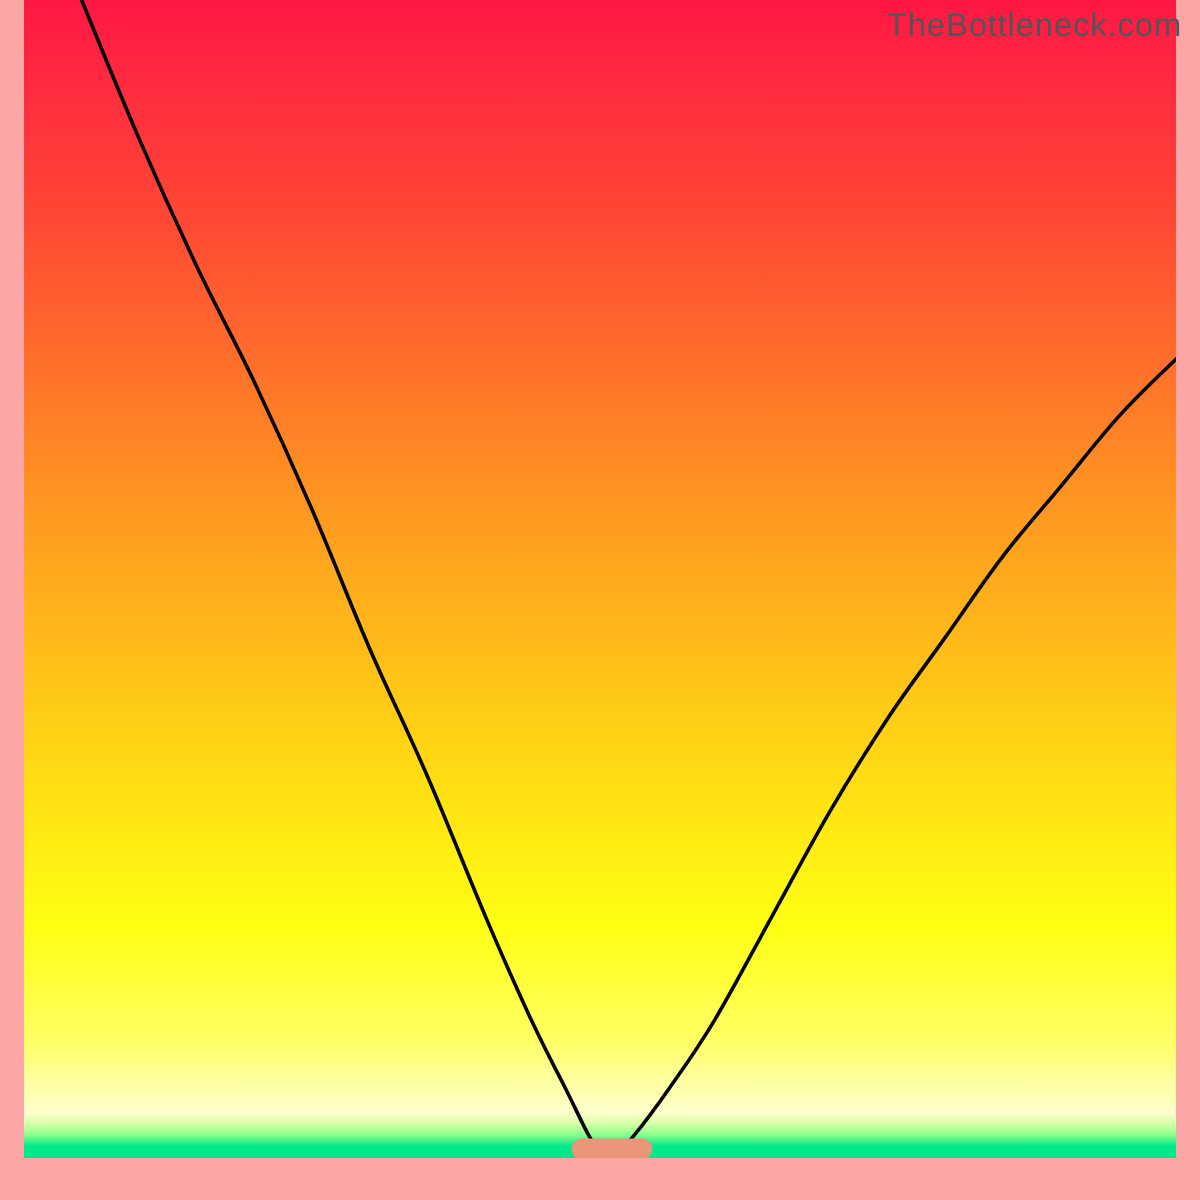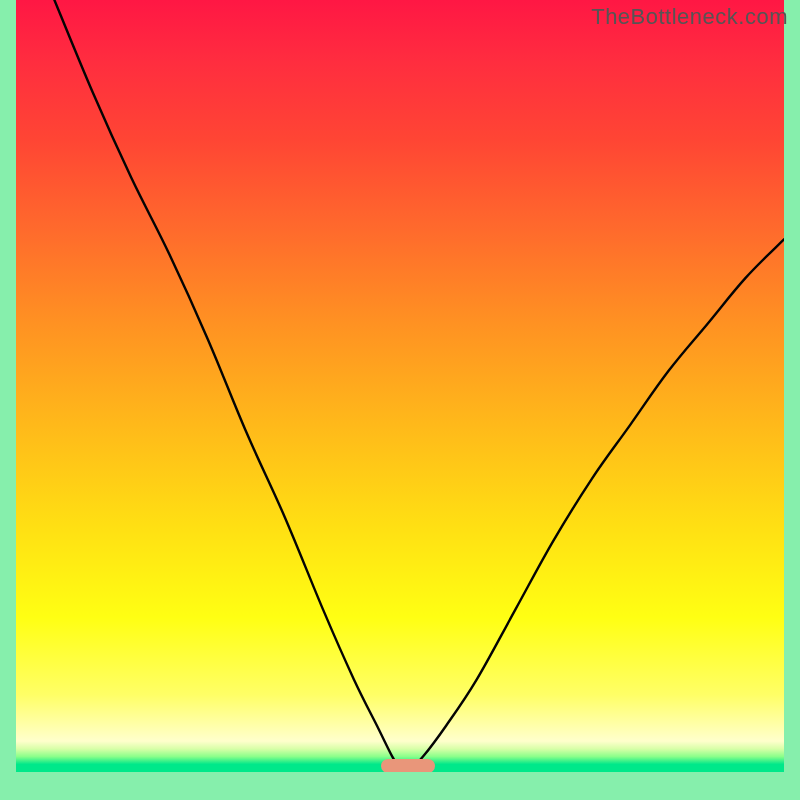--- a/index.html
+++ b/index.html
@@ -8,21 +8,21 @@
     width: 800px;
     height: 800px;
     background: #000;
     font-family: Arial, Helvetica, sans-serif;
     overflow: hidden;
   }
   .frame {
     position: relative;
     width: 800px;
     height: 800px;
-    background: #86efac;
+    background: #fca5a5;
   }
   .watermark {
     position: absolute;
     top: 4px;
     right: 12px;
     color: #555;
     font-size: 22px;
     font-weight: 500;
     letter-spacing: 0.5px;
     z-index: 500;

